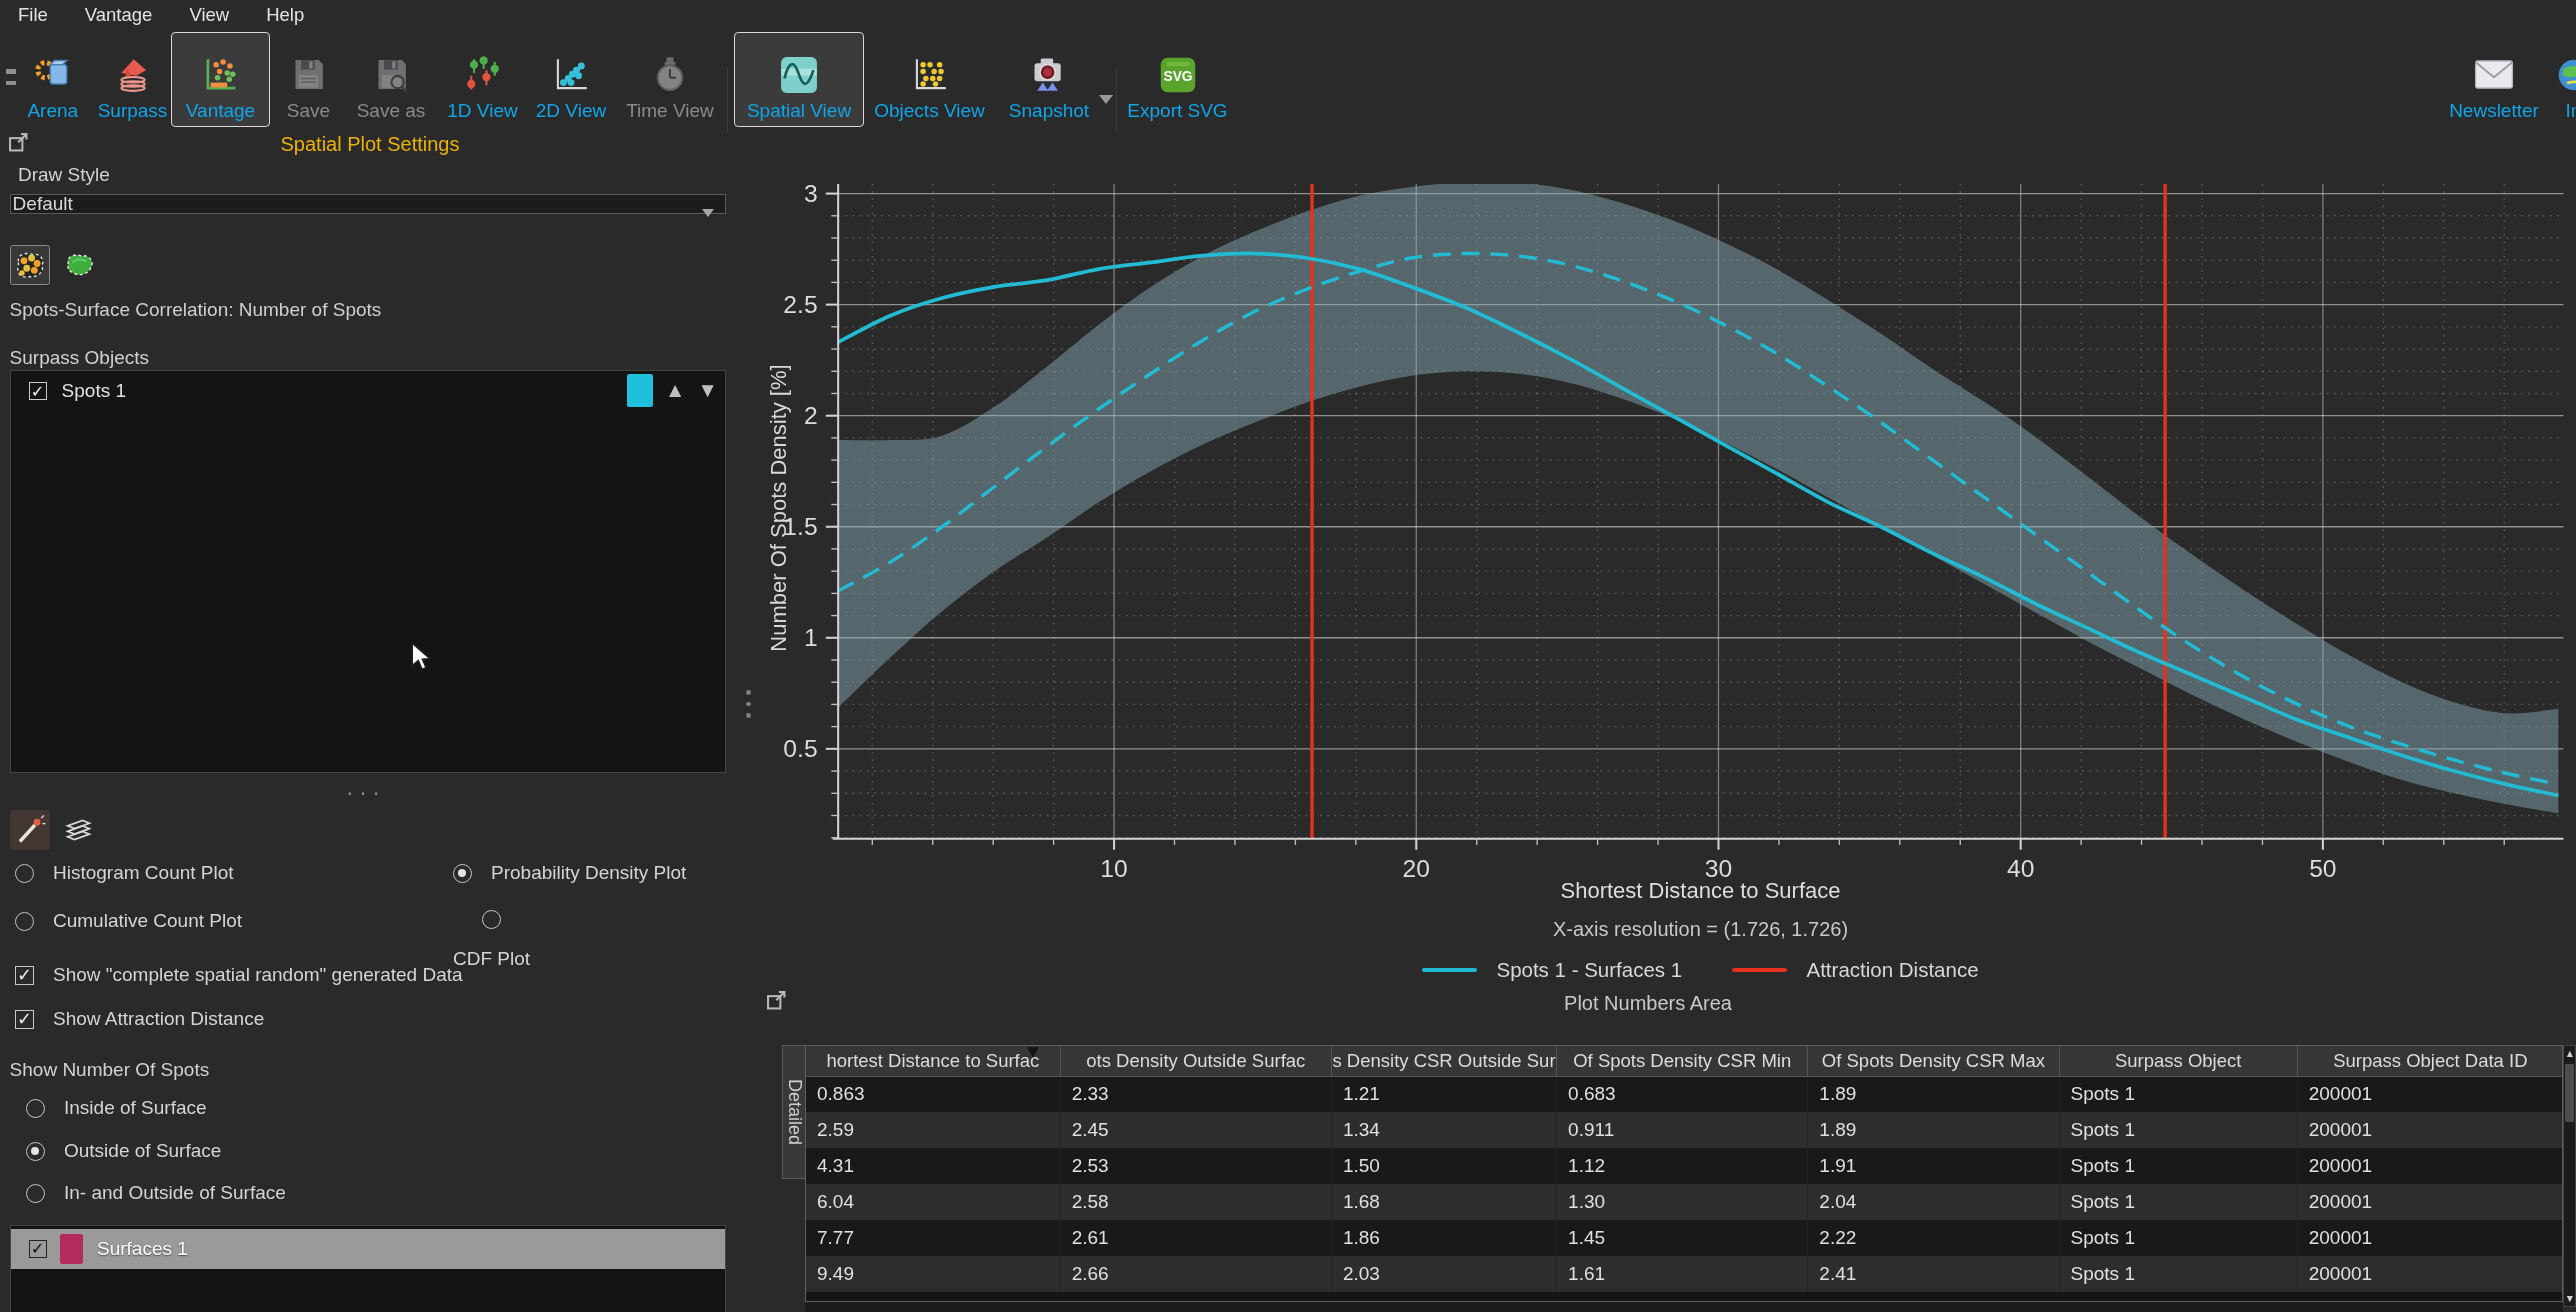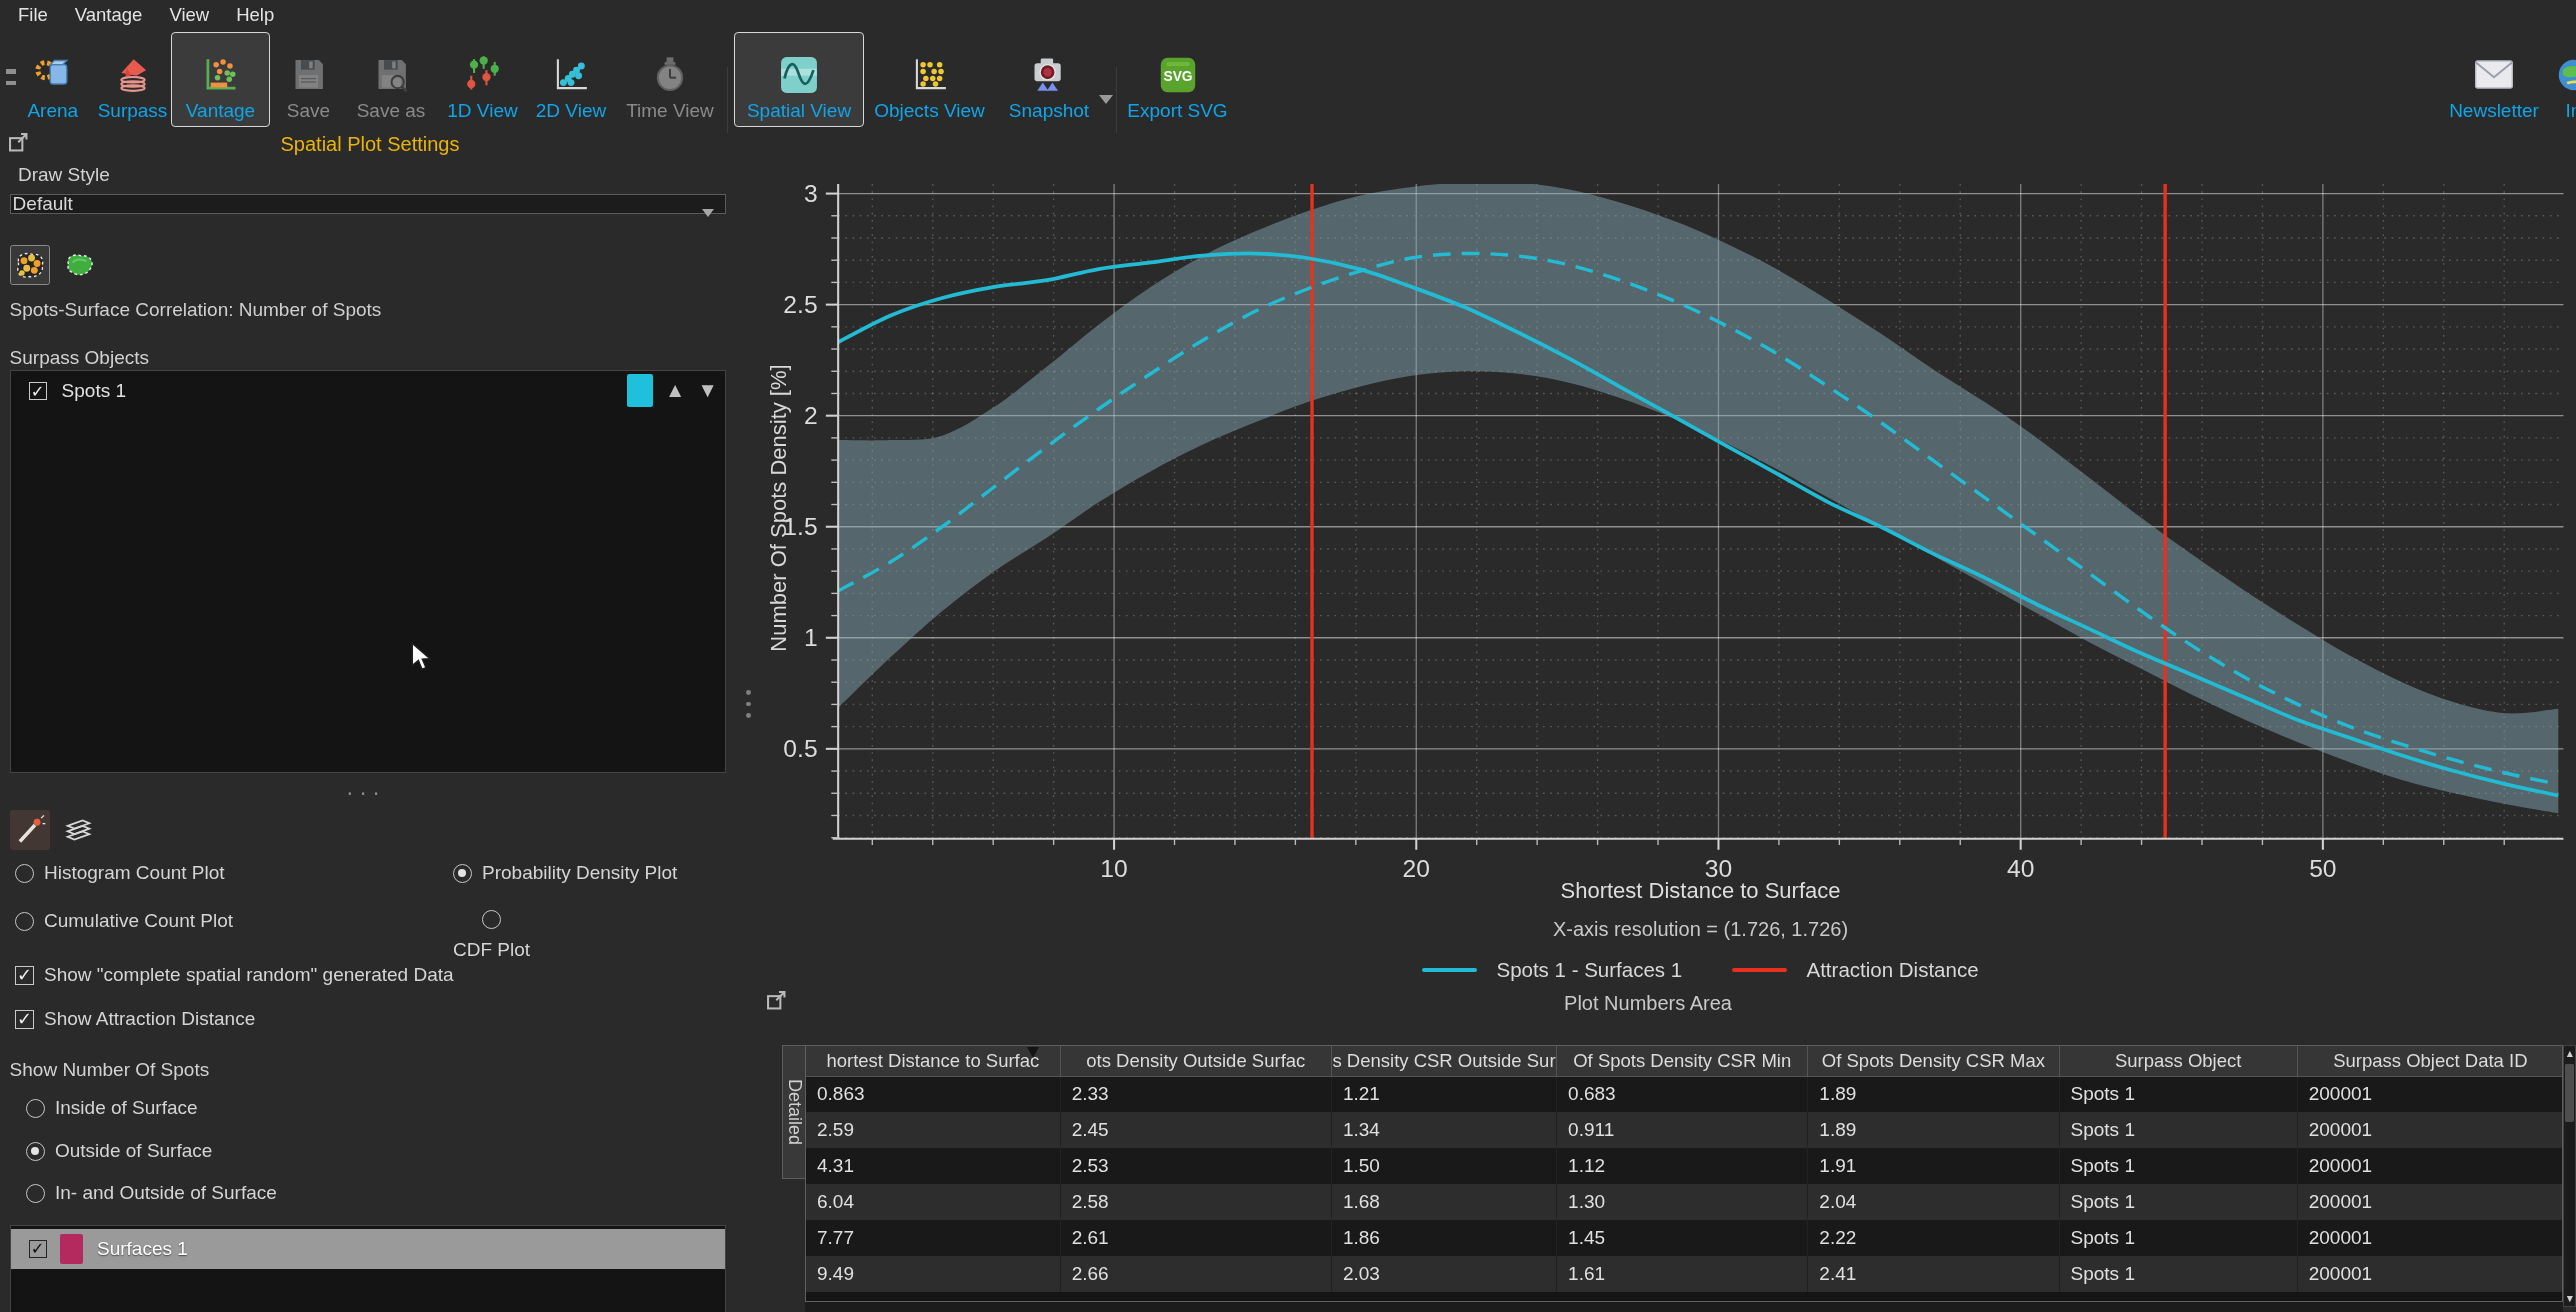--- a/index.html
+++ b/index.html
@@ -3,21 +3,21 @@
 <meta charset="utf-8">
 <style>
   * { margin:0; padding:0; box-sizing:border-box; }
   html,body { background:#1e1d1d; }
   body { font-family:"Liberation Sans", sans-serif; }
   #app { position:relative; width:2576px; height:1313px; overflow:hidden;
          background:#2b2a2a; color:#d6d6d6; }
 
   
   #menubar { position:absolute; left:0; top:0; width:100%; height:29px;
-             display:flex; align-items:center; padding-left:18px; gap:27px;
+             display:flex; align-items:center; padding-left:18px; gap:37px;
              font-size:18.5px; color:#e3e3e3; }
   .menu-item { cursor:default; }
 
   
   #toolbar { position:absolute; left:0; top:29px; width:100%; height:100px; }
   .tb-grip { position:absolute; left:5.5px; top:40px; width:12.3px; height:25px; }
   .tb-grip span { display:block; width:10.3px; height:4.8px; background:#8f8f8f; margin-bottom:6.8px; }
   .tbtn { position:absolute; top:2.7px; height:95px; display:flex; flex-direction:column;
           align-items:center; justify-content:flex-end; padding:4.1px 2.7px;
           border:0.7px solid transparent; border-radius:4.1px; }
@@ -58,21 +58,21 @@
   .obj-controls { position:absolute; right:6.8px; top:2.7px; display:flex; align-items:center; gap:12.3px; }
   .tri { font-size:20.5px; color:#c0c0c0; line-height:1; }
 
   .grip-dots { position:absolute; color:#8a8a8a; font-size:23px; letter-spacing:5.5px; }
 
   .tool-chip { position:absolute; width:40px; height:40px; border-radius:2.7px;
                display:flex; align-items:center; justify-content:center; }
   .tool-chip.hl { background:#433733; }
 
   
-  .radio-item, .check-item { position:absolute; display:flex; align-items:center; gap:10px; }
+  .radio-item, .check-item { position:absolute; display:flex; align-items:center; gap:19px; }
   .radio-item .rlabel, .check-item .clabel { font-size:19px; color:#d5d5d5; white-space:nowrap; }
   .rdot { width:19px; height:19px; border:1.4px solid #c6c6c6; border-radius:50%;
           position:relative; background:transparent; flex:none; }
   .radio-item.on .rdot::after { content:""; position:absolute; left:4.1px; top:4.1px;
           width:8.2px; height:8.2px; border-radius:50%; background:#e4e4e4; }
   .cbox { width:19px; height:19px; border:1.4px solid #c9c9c9; position:relative; flex:none;
           display:flex; align-items:center; justify-content:center;
           font-size:18px; color:#eeeeee; line-height:1; }
   .check-item.on .cbox::after { content:"\2713"; }
   .cbox.small { width:18px; height:18px; font-size:16.4px; }

